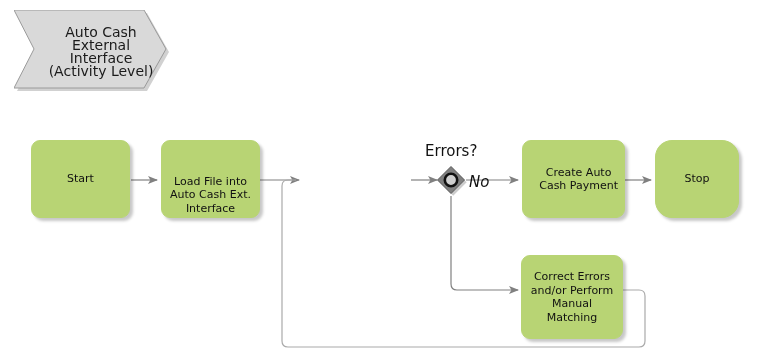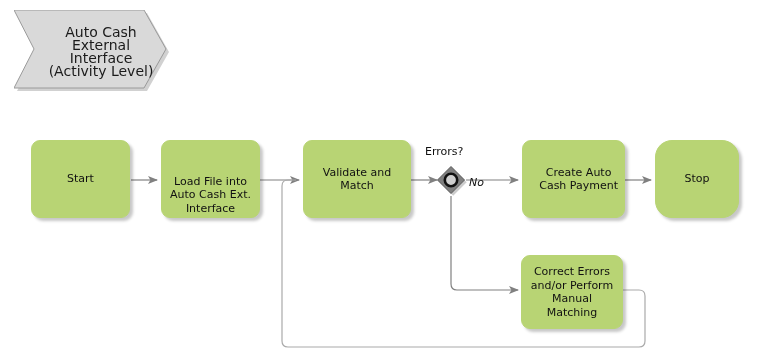--- a/index.html
+++ b/index.html
@@ -67,21 +67,21 @@
   
   .gateway {
     position: absolute;
     width: 30px;
     height: 30px;
   }
   .gateway svg { display: block; overflow: visible; }
   
   .edge-label {
     position: absolute;
-    font-size: 11px;
+    font-size: 15px;
     line-height: 13px;
     color: #111111;
     white-space: nowrap;
   }
   
   #edges {
     position: absolute;
     left: 0;
     top: 0;
     width: 760px;
@@ -133,35 +133,31 @@
   <div class="node" style="left:31px; top:140px; width:99px; height:78px;">
     <span>Start</span>
   </div>
 
   <div class="node" style="left:161px; top:140px; width:99px; height:78px;align-items:flex-end;">
     <span>Load File into
 Auto Cash Ext.
 Interface</span>
   </div>
 
-  <div class="node" style="left:303px; top:140px; width:108px; height:78px;">
-    <span>Validate and
-Match</span>
-  </div>
 
   <div class="node" style="left:522px; top:140px; width:103px; height:78px;justify-content:flex-end;">
     <span>Create Auto
 Cash Payment</span>
   </div>
 
   <div class="node" style="left:655px; top:140px; width:84px; height:78px;border-radius:17px;">
     <span>Stop</span>
   </div>
 
-  <div class="node" style="left:521px; top:255px; width:102px; height:74px;">
+  <div class="node" style="left:521px; top:255px; width:102px; height:84px;">
     <span>Correct Errors
 and/or Perform
 Manual Matching</span>
   </div>
 
   <div class="gateway" style="left:436px; top:165px;">
     <svg width="30" height="30" viewBox="0 0 30 30" xmlns="http://www.w3.org/2000/svg">
       <path d="M15,1.5 L28.5,15 L15,28.5 L1.5,15 Z" fill="rgba(0,0,0,0.20)" transform="translate(2.2,2.2)"></path>
       <path d="M15,1.5 L28.5,15 L15,28.5 L1.5,15 Z" fill="#808080" stroke="#5a5a5a" stroke-width="1"></path>
       <circle cx="15" cy="15" r="6.2" fill="#cfcfcf" stroke="#111111" stroke-width="2.6"></circle>

